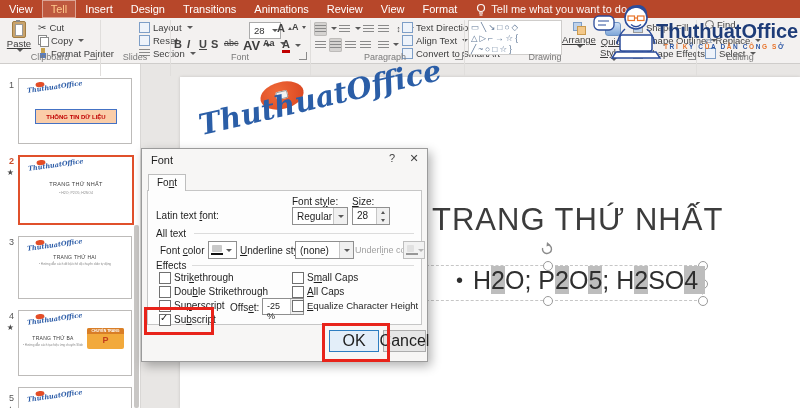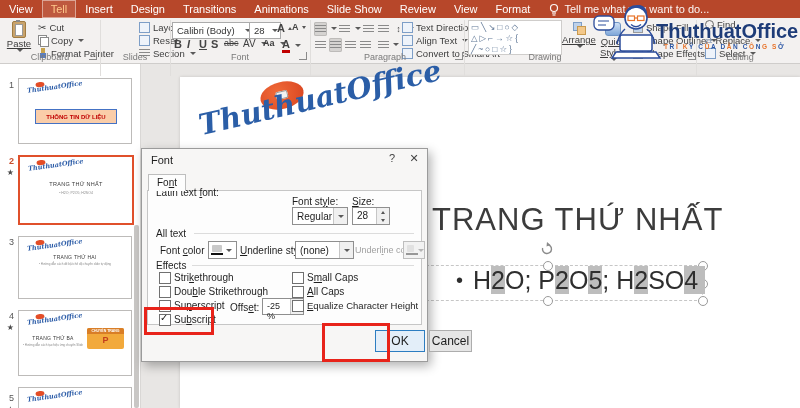--- a/index.html
+++ b/index.html
@@ -117,37 +117,36 @@
   .spins{width:12px;display:flex;flex-direction:column;border-left:1px solid #C6C6C6;}
   .spins span{flex:1;background:#F0F0F0;display:flex;align-items:center;justify-content:center;}
   .upc{width:0;height:0;border-left:2.5px solid transparent;border-right:2.5px solid transparent;border-bottom:3px solid #555;}
   .dnc{width:0;height:0;border-left:2.5px solid transparent;border-right:2.5px solid transparent;border-top:3px solid #555;}
   .hline{position:absolute;height:1px;background:#DCDCDC;}
   .cb{position:absolute;width:10px;height:10px;border:1px solid #707070;background:#fff;}
   .cb.on:after{content:"✓";position:absolute;left:0px;top:-3px;font-size:10px;color:#1a1a1a;}
   .colorbtn{position:absolute;height:16px;background:#fff;border:1px solid #8f8f8f;display:flex;align-items:center;}
   .bucket{width:10px;height:7px;background:#C9C9C9;margin:0 2px 3px 3px;position:relative;border-radius:1px;}
   .bucket:after{content:"";position:absolute;left:-1px;bottom:-3px;width:12px;height:2px;background:#111;}
-  .dbtn{position:absolute;height:20px;font-size:12px;display:flex;align-items:center;justify-content:center;margin-left:46px;}
+  .dbtn{position:absolute;height:20px;font-size:16px;display:flex;align-items:center;justify-content:center;}
   .dbtn.ok{background:#E3EEF9;border:1px solid #2D7DC1;}
   .dbtn.cancel{background:#E6E6E6;border:1px solid #ADADAD;}
   .redbox{position:absolute;border:3px solid #E8231A;z-index:5;}
 </style>
 </head>
 <body>
 
 <div class="tabbar">
   <div style="display:flex">
       <div class="tab">View</div>
       <div class="tab active">Tell</div>
       <div class="tab">Insert</div>
       <div class="tab">Design</div>
       <div class="tab">Transitions</div>
       <div class="tab">Animations</div>
-      <div class="tab">Slide Show</div>
       <div class="tab">Review</div>
       <div class="tab">View</div>
       <div class="tab">Format</div>
     </div>
   <div class="tellme">
     <svg width="10" height="13">
       <circle cx="5" cy="5" r="3.5" fill="none" stroke="#fff" stroke-width="1.2"></circle>
       <line x1="3" y1="10" x2="7" y2="10" stroke="#fff" stroke-width="1.2"></line>
       <line x1="3.5" y1="12" x2="6.5" y2="12" stroke="#fff" stroke-width="1.2"></line>
     </svg>
@@ -189,24 +188,20 @@
       <span>Reset</span>
     </div>
   <div class="rbtn" style="left:139px;top:30px">
       <span class="lines-ic"></span>
       <span>Section</span>
       <span class="caret"></span>
     </div>
   <div class="glabel" style="left:100px;width:70px">Slides</div>
   <div class="gsep" style="left:170px"></div>
 
-  <div class="combo16" style="position:absolute;left:172px;top:4px;width:74px">
-      <span>Calibri (Body)</span>
-      <span class="caret"></span>
-    </div>
   <div class="combo16" style="position:absolute;left:249px;top:4px;width:24px">
       <span>28</span>
       <span class="caret"></span>
     </div>
   <div class="rbtn" style="left:277px;top:4px">
       <span class="tglyph">A</span>
       <span class="upc"></span>
     </div>
   <div class="rbtn" style="left:292px;top:4px">
       <span class="tglyph" style="font-size:9px">A</span>
@@ -221,21 +216,21 @@
   <div class="rbtn" style="left:199px;top:20px">
       <span class="tglyph" style="text-decoration:underline">U</span>
     </div>
   <div class="rbtn" style="left:211px;top:20px">
       <span class="tglyph">S</span>
     </div>
   <div class="rbtn" style="left:224px;top:20px">
       <span style="font-size:9px;text-decoration:line-through">abc</span>
     </div>
   <div class="rbtn" style="left:243px;top:20px">
-      <span style="font-size:10px;font-weight:normal">AV</span>
+      <span style="font-size:13px;font-weight:bold">AV</span>
       <span class="caret"></span>
     </div>
   <div class="rbtn" style="left:263px;top:20px">
       <span style="font-size:9px;font-weight:bold">Aa</span>
       <span class="caret"></span>
     </div>
   <div class="rbtn" style="left:282px;top:20px">
       <span class="tglyph" style="border-bottom:3px solid #C00000">A</span>
       <span class="caret"></span>
     </div>
@@ -456,21 +451,21 @@
 
 <div class="dialog">
   <div class="dlg-title">Font</div>
   <div class="dlg-sys" style="right:26px">?</div>
   <div class="dlg-sys" style="right:4px">✕</div>
   <div class="dlg-tabs">
       <div class="dtab active"><span>F</span><span>o</span><u>n</u><span>t</span></div>
     </div>
   <div class="dlg-body"></div>
 
-  <div class="dl" style="left:14px;top:38px"><span>L</span><span>a</span><span>t</span><span>i</span><span>n</span><span> </span><span>t</span><span>e</span><span>x</span><span>t</span><span> </span><u>f</u><span>o</span><span>n</span><span>t</span><span>:</span></div>
+  <div class="dl" style="left:14px;top:61px"><span>L</span><span>a</span><span>t</span><span>i</span><span>n</span><span> </span><span>t</span><span>e</span><span>x</span><span>t</span><span> </span><u>f</u><span>o</span><span>n</span><span>t</span><span>:</span></div>
   <div class="dl" style="left:150px;top:47px"><span>F</span><span>o</span><span>n</span><span>t</span><span> </span><span>s</span><span>t</span><u>y</u><span>l</span><span>e</span><span>:</span></div>
   <div class="dl" style="left:210px;top:47px"><u>S</u><span>i</span><span>z</span><span>e</span><span>:</span></div>
   <div class="combo" style="left:150px;top:58px;width:54px">
       <span class="v">Regular</span>
       <span class="cbx">
         <span class="caret"></span>
       </span>
     </div>
   <div class="spinbox" style="left:210px;top:58px;width:36px">
       <span class="v">28</span>

